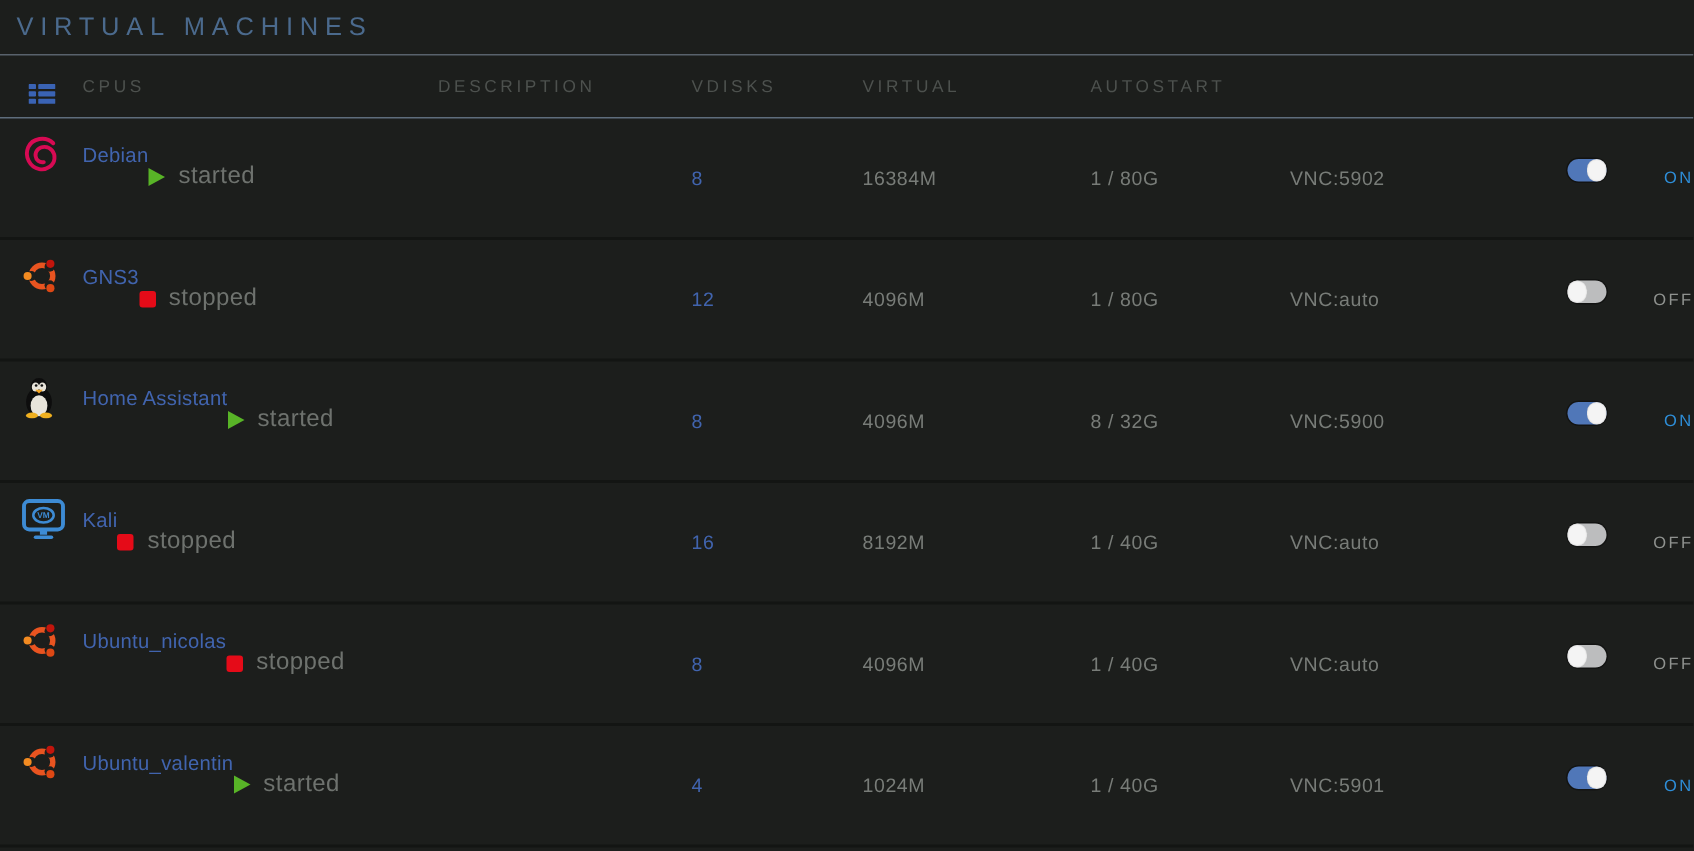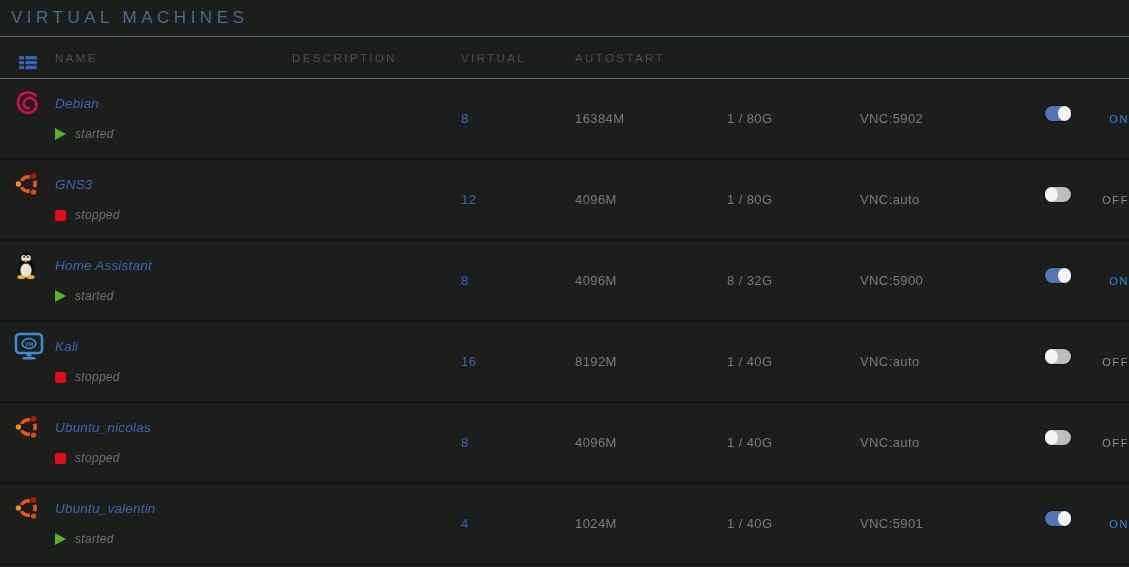--- a/index.html
+++ b/index.html
@@ -16,24 +16,24 @@
   
   .thead{height:42px;border-bottom:1px solid #5e6d7c;box-sizing:border-box;}
   .thead .cell{display:flex;align-items:center;color:#4d514e;font-size:11.5px;letter-spacing:2.4px;font-weight:500;}
   .thead .iconcell{padding-left:19px;}
 
   
   .row{height:81px;border-bottom:2px solid #131513;box-sizing:border-box;}
   .row:last-child{border-bottom:2px solid #131513;}
   .cell{min-width:0;}
   .iconcell{display:flex;padding-left:14px;padding-top:10px;}
-  .namecell{display:flex;flex-direction:column;padding-top:17px;font-style:italic;}
+  .namecell{display:flex;flex-direction:row;padding-top:17px;}
   .vm-name{color:#4164ae;font-size:13.5px;text-decoration:none;line-height:16px;letter-spacing:.2px;cursor:pointer;}
   .stateline{display:flex;align-items:center;margin-top:16px;height:12px;}
-  .state-text{color:#6e726e;font-size:12px;margin-left:9px;letter-spacing:.3px;}
+  .state-text{color:#6e726e;font-size:16px;margin-left:9px;letter-spacing:.3px;}
   .play{width:0;height:0;border-left:11px solid #58b427;border-top:6.5px solid transparent;border-bottom:6.5px solid transparent;}
   .stop{width:11px;height:11px;background:#e50b18;border-radius:2px;}
   .vcell{display:flex;align-items:center;color:#787c78;font-size:13px;letter-spacing:.4px;}
   .vcell a{color:#4164ae;text-decoration:none;cursor:pointer;}
 
   
   .autocell{display:flex;align-items:center;padding-left:12px;justify-content:space-between;}
   .toggle{position:relative;width:26px;height:15px;border-radius:8px;cursor:pointer;transform:translateY(-5px);box-shadow:0 0 0 1px rgba(0,0,0,.35);}
   .toggle .knob{position:absolute;top:0;width:13px;height:15px;border-radius:8px;background:#f4f4f4;box-shadow:inset 0 0 1px rgba(0,0,0,.3);}
   .toggle.on{background:#5077b8;}
@@ -96,22 +96,23 @@
   <div class="titlebar">
     <span class="title">VIRTUAL MACHINES</span>
   </div>
 
   <div class="grid thead">
     <div class="cell iconcell">
       <svg width="18" height="14" viewBox="0 0 18 14">
           <use href="#ico-table"></use>
         </svg>
     </div>
-    <div class="cell">NAME</div>
+    <div class="cell">CPUS</div>
     <div class="cell">DESCRIPTION</div>
+    <div class="cell">VDISKS</div>
     <div class="cell">VIRTUAL</div>
     <div class="cell">AUTOSTART</div>
   </div>
 
   <div class="grid row">
     <div class="cell iconcell">
       <svg width="28" height="28" viewBox="0 0 28 28">
           <use href="#ico-debian"></use>
         </svg>
     </div>

